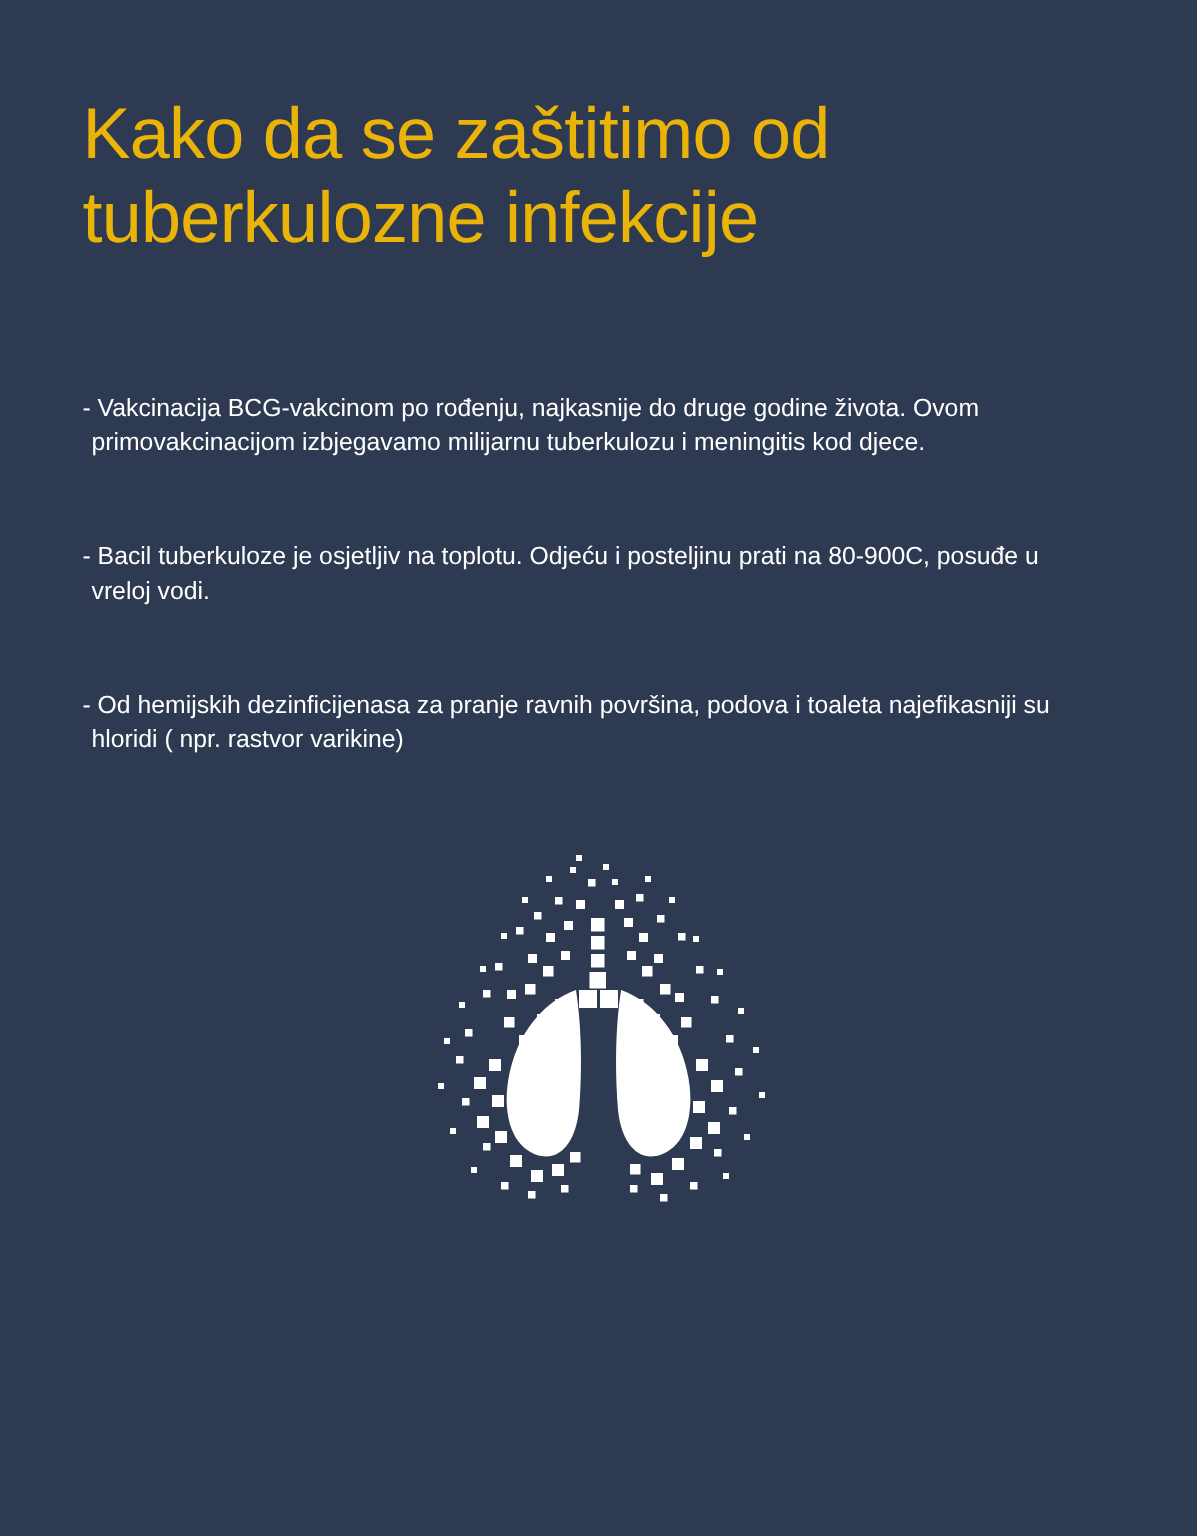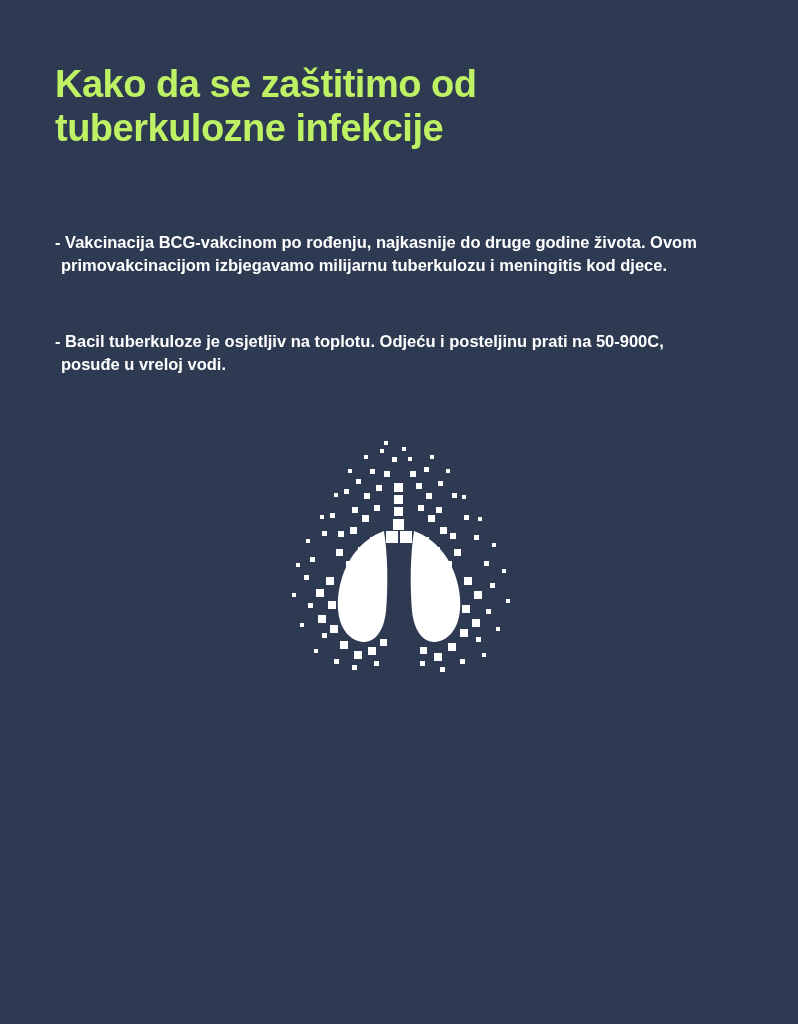--- a/index.html
+++ b/index.html
@@ -18,37 +18,37 @@
     width: 798px;
     height: 1024px;
     background: #2e3a52;
     box-sizing: border-box;
     padding: 0 55px;
     display: flex;
     flex-direction: column;
   }
   .title {
     margin-top: 62px;
-    color: #bef264;
-    font-size: 38px;
-    font-weight: bold;
+    color: #eab308;
+    font-size: 48px;
+    font-weight: normal;
     line-height: 1.17;
     letter-spacing: -0.5px;
     white-space: pre-line;
   }
   .bullets {
     margin-top: 38px;
     display: flex;
     flex-direction: column;
     gap: 19px;
   }
   .bullet {
     color: #ffffff;
     font-size: 16.5px;
-    font-weight: bold;
+    font-weight: normal;
     line-height: 1.42;
     padding-left: 6px;
     text-indent: -6px;
     max-width: 640px;
   }
   .art-wrap {
     flex: 1 1 auto;
     display: flex;
     align-items: flex-start;
     justify-content: center;
@@ -62,21 +62,22 @@
 </head>
 <body>
 
 <div class="poster">
 
   <h1 class="title">Kako da se zaštitimo od
 tuberkulozne infekcije</h1>
 
   <div class="bullets">
     <p class="bullet">- Vakcinacija BCG-vakcinom po rođenju, najkasnije do druge godine života. Ovom primovakcinacijom izbjegavamo milijarnu tuberkulozu i meningitis kod djece.</p>
-    <p class="bullet">- Bacil tuberkuloze je osjetljiv na toplotu. Odjeću i posteljinu prati na 50-900C, posuđe u vreloj vodi.</p>
+    <p class="bullet">- Bacil tuberkuloze je osjetljiv na toplotu. Odjeću i posteljinu prati na 80-900C, posuđe u vreloj vodi.</p>
+    <p class="bullet">- Od hemijskih dezinficijenasa za pranje ravnih površina, podova i toaleta najefikasniji su hloridi ( npr. rastvor varikine)</p>
   </div>
 
   <div class="art-wrap">
     <svg class="lungs" viewBox="0 0 330 250" aria-hidden="true">
       <g fill="#ffffff">
 
         <rect x="160" y="56" width="9" height="9"></rect>
         <rect x="160" y="68" width="9" height="9"></rect>
         <rect x="160" y="80" width="9" height="9"></rect>
         <rect x="159" y="92" width="11" height="11"></rect>

